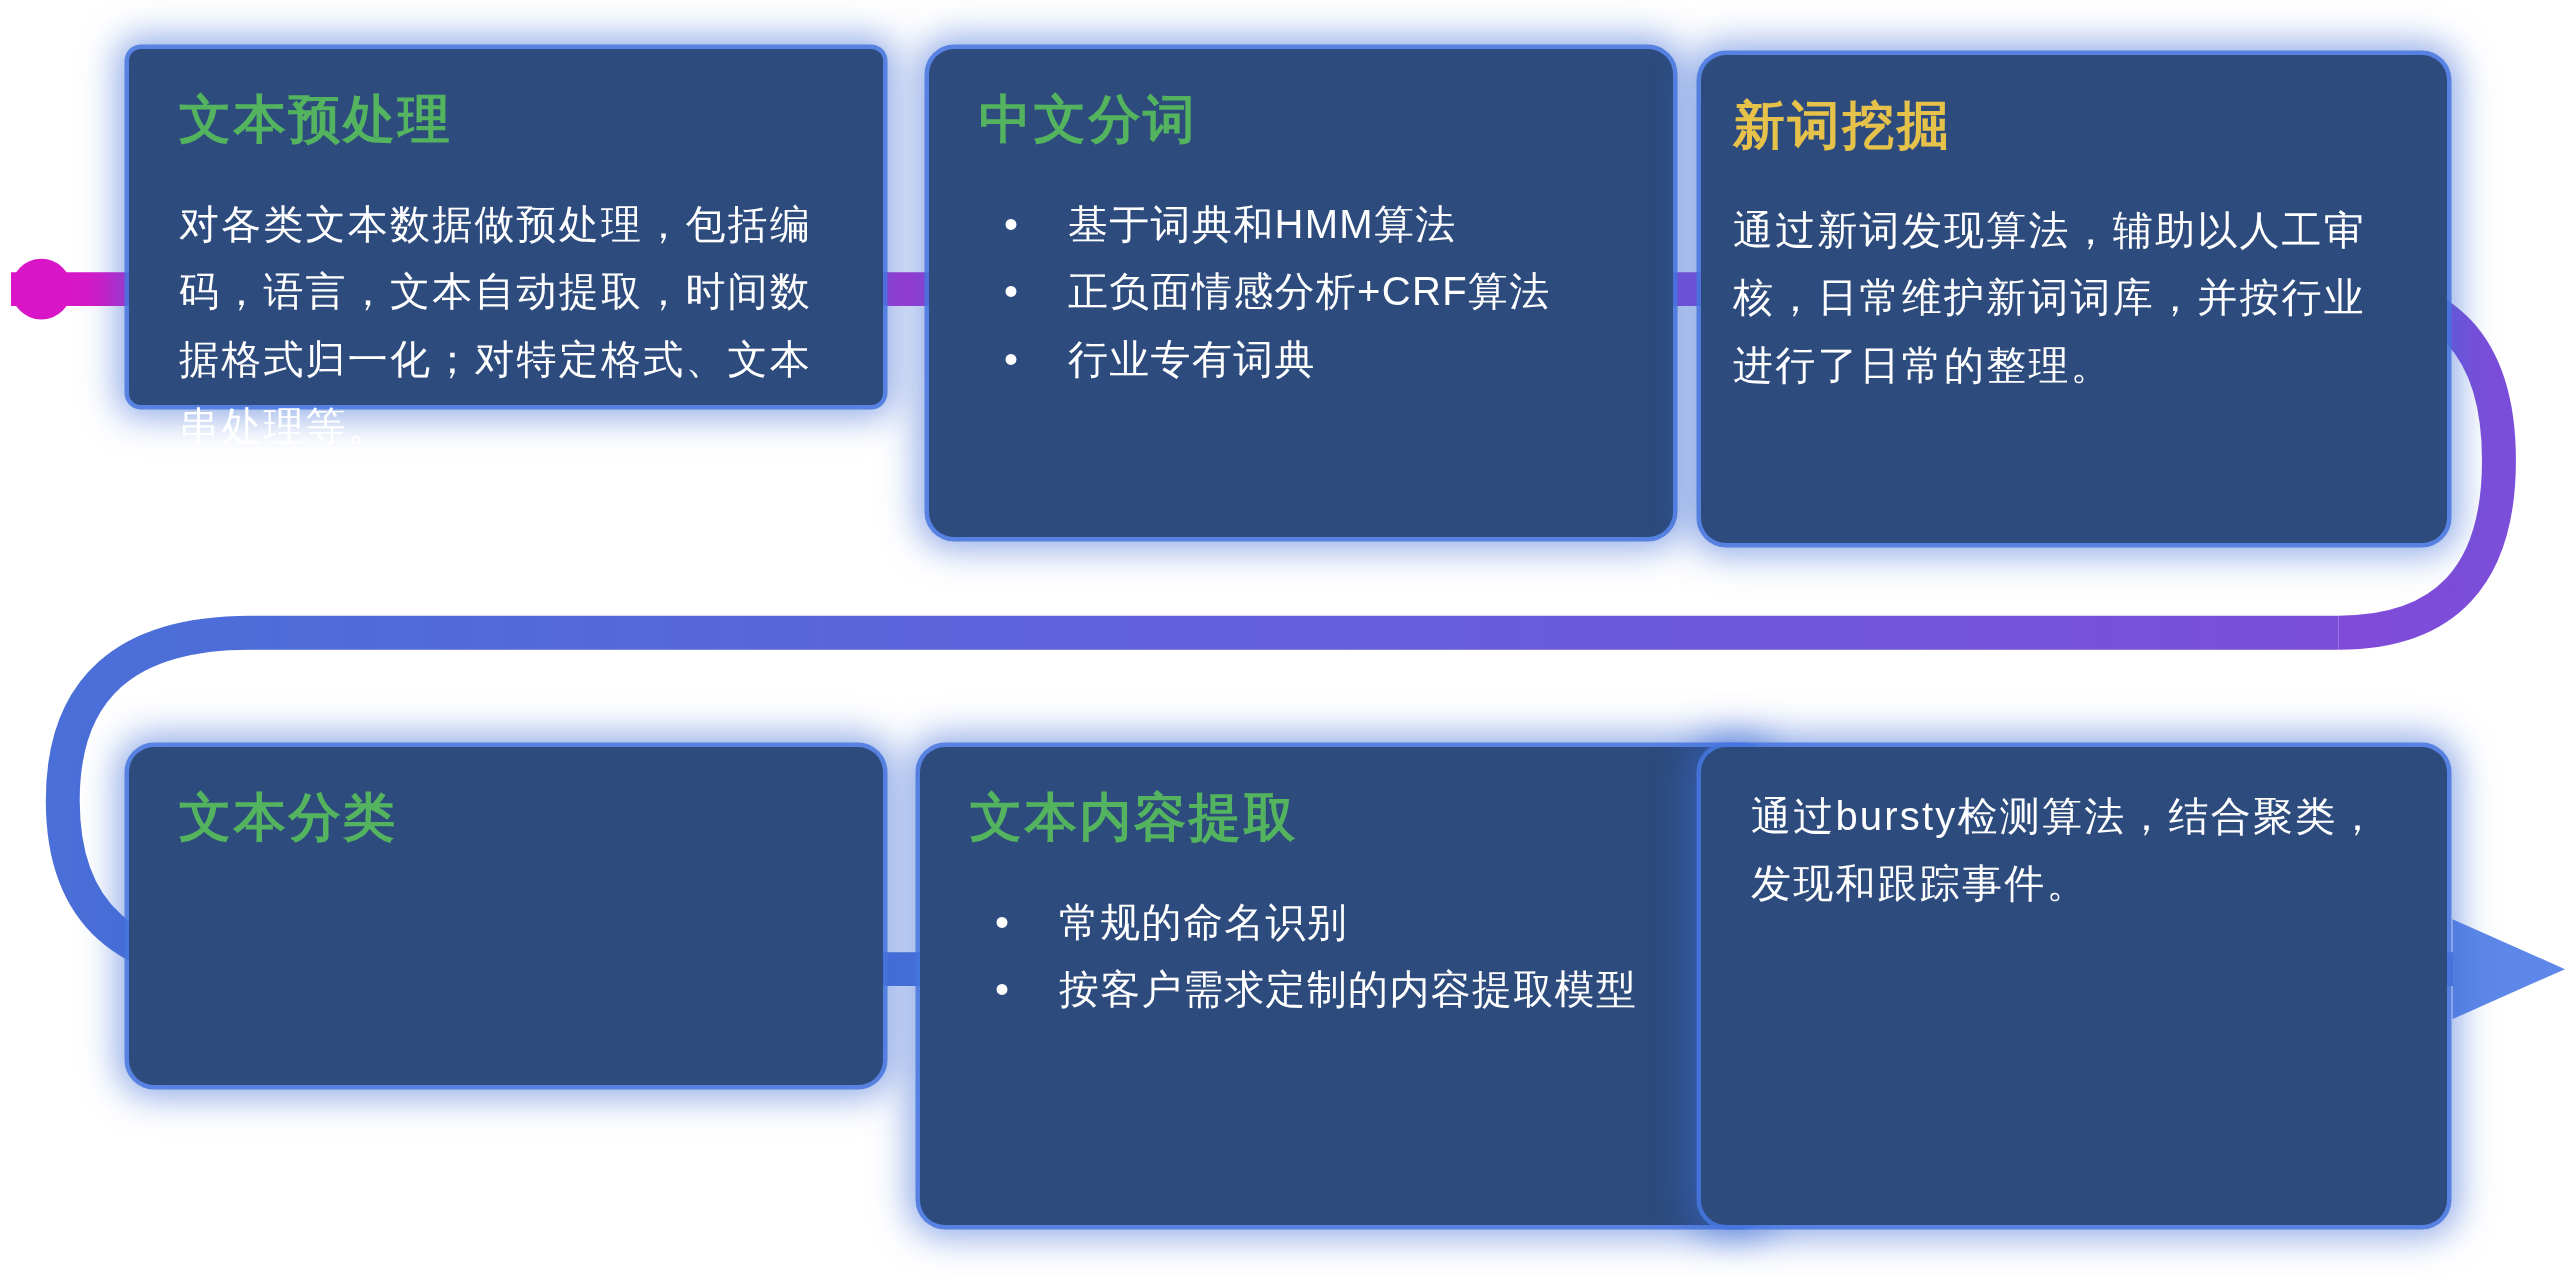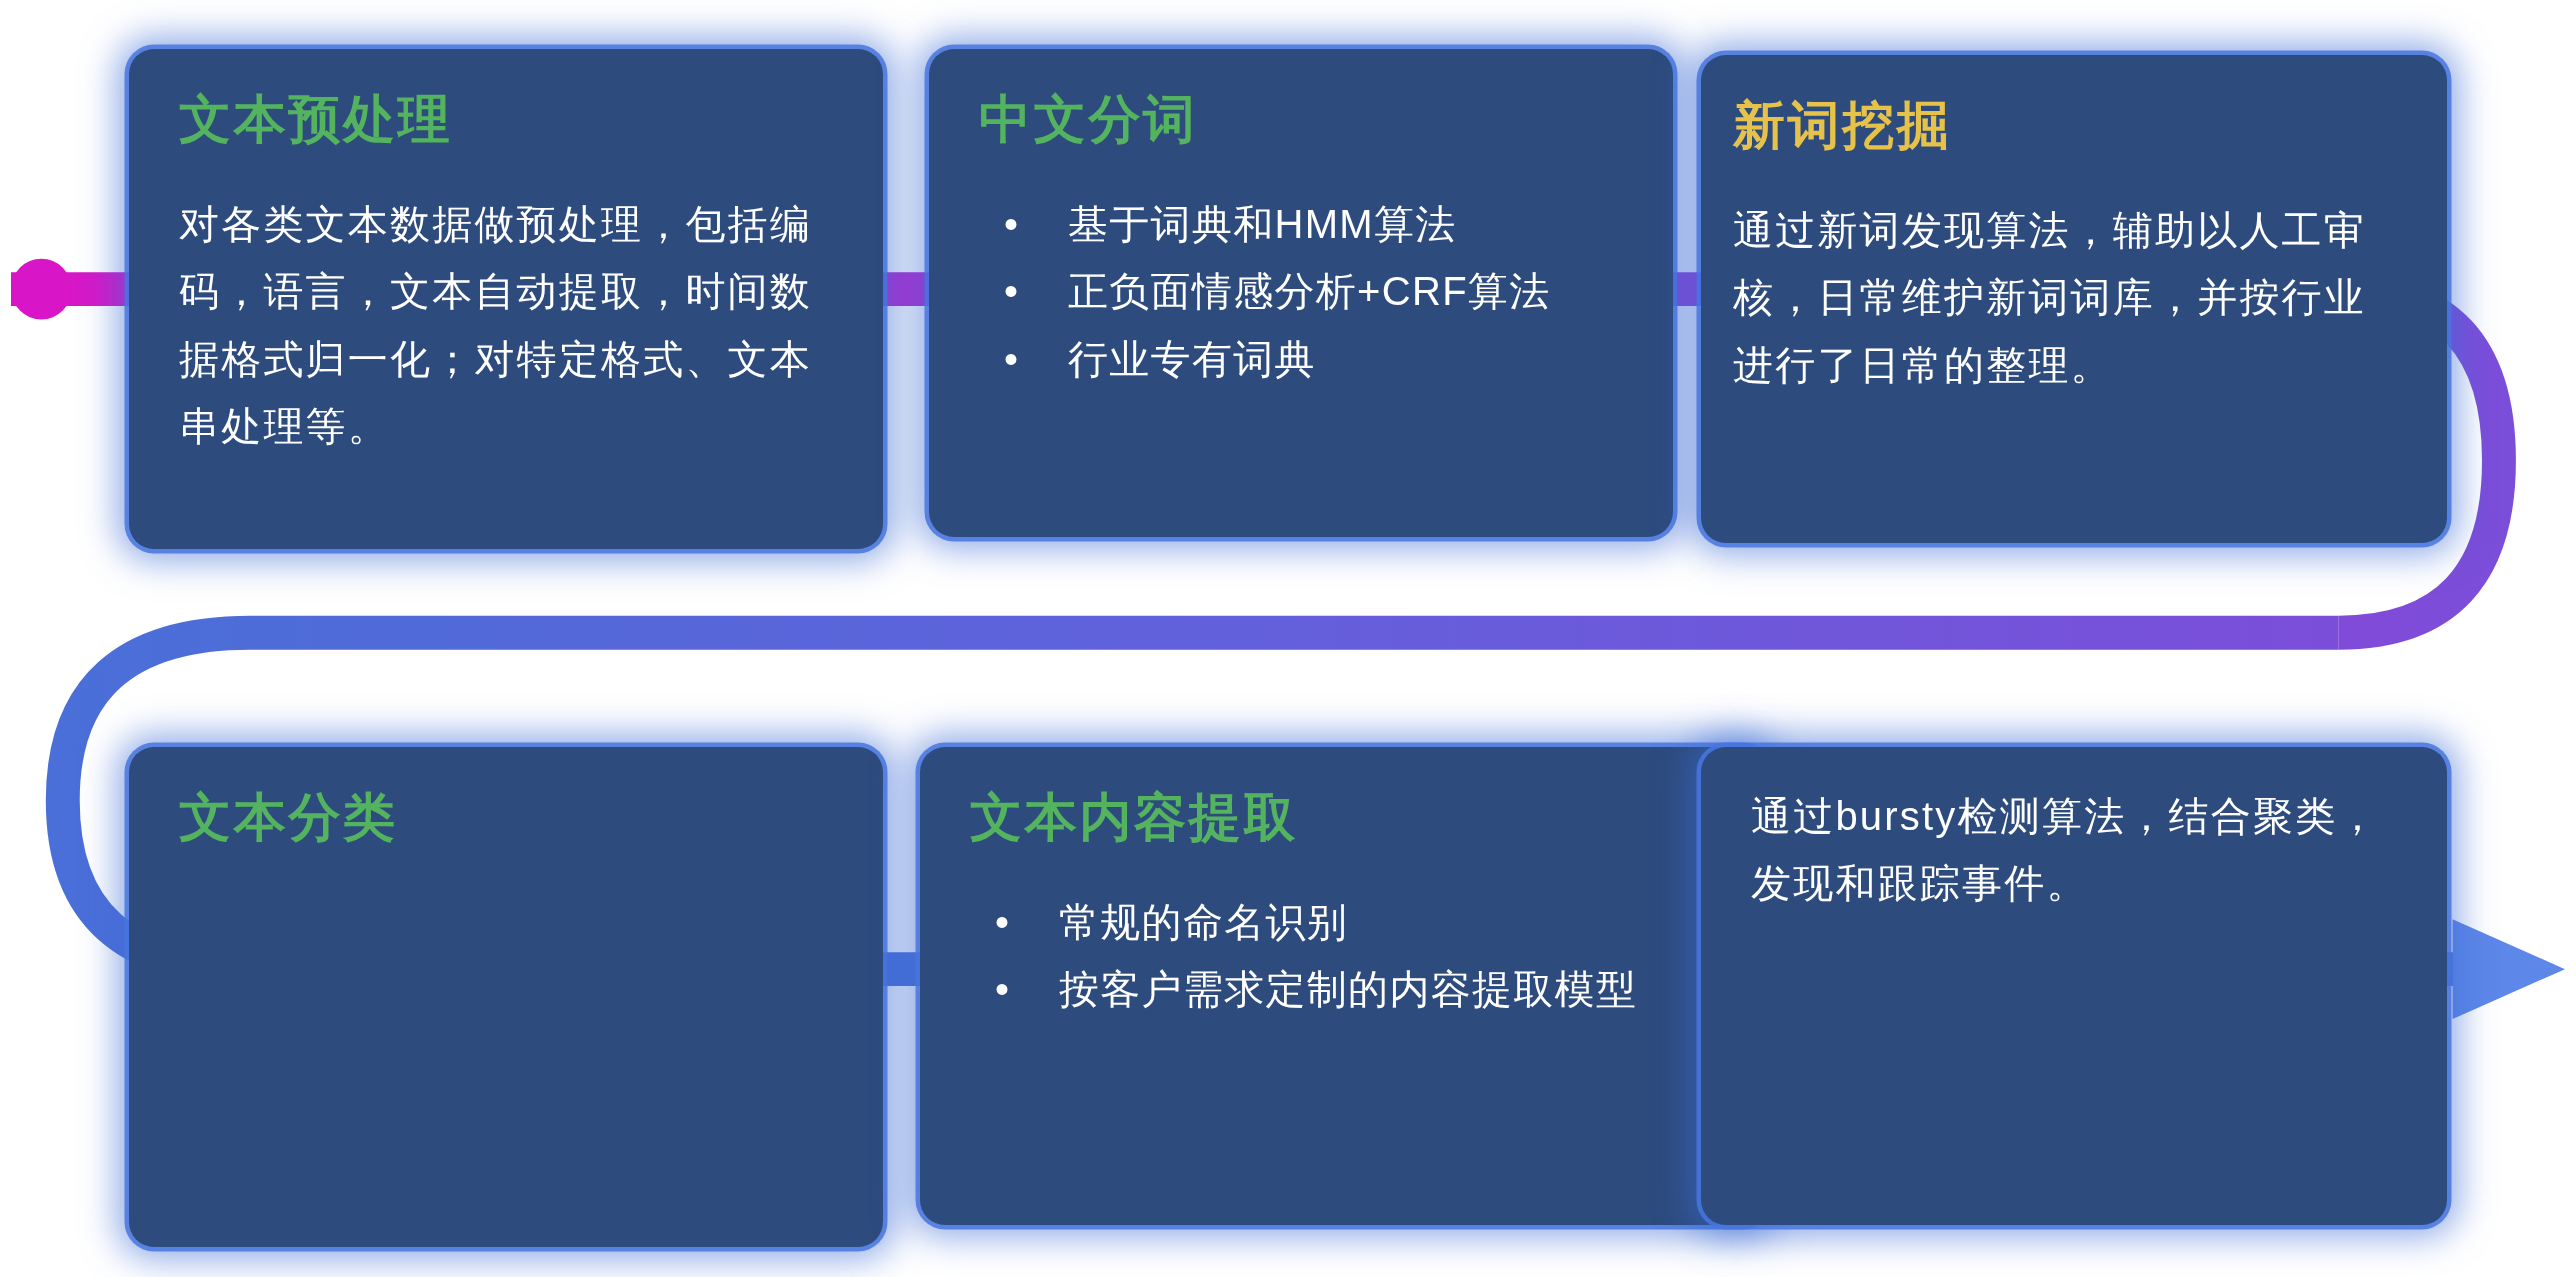--- a/index.html
+++ b/index.html
@@ -43,24 +43,24 @@
   .card {
     position: absolute;
     z-index: 2;
     background: var(--card-bg, #2d4b7d);
     border-radius: 25px;
     padding: 36px 50px 32px;
     box-shadow:
       0 0 0 4.5px rgba(70, 118, 222, 0.85),
       0 0 34px 12.5px rgba(60, 108, 214, 0.55);
   }
-  .c1 { left: 129px;  top: 49px;  width: 754px; height: 500px; }
+  .c1 { left: 129px;  top: 49px;  width: 754px; height: 356px; border-radius: 12px; }
   .c2 { left: 920px; top: 49px;  width: 744px; height: 488px; margin-left: 9px; }
   .c3 { left: 1701px; top: 55px;  width: 746px; height: 488px; padding-left: 32px; }
-  .c4 { left: 129px;  top: 747px; width: 754px; height: 500px; }
+  .c4 { left: 129px;  top: 747px; width: 754px; height: 338px; }
   .c5 { left: 920px; top: 747px; width: 848px; height: 478px; }
   .c6 { left: 1701px; top: 747px; width: 746px; height: 478px; }
 
   .card-title {
     margin: 5.4px 0 41px;
     font-size: 52px;
     font-weight: 700;
     letter-spacing: 2.7px;
     line-height: 1.15;
   }

